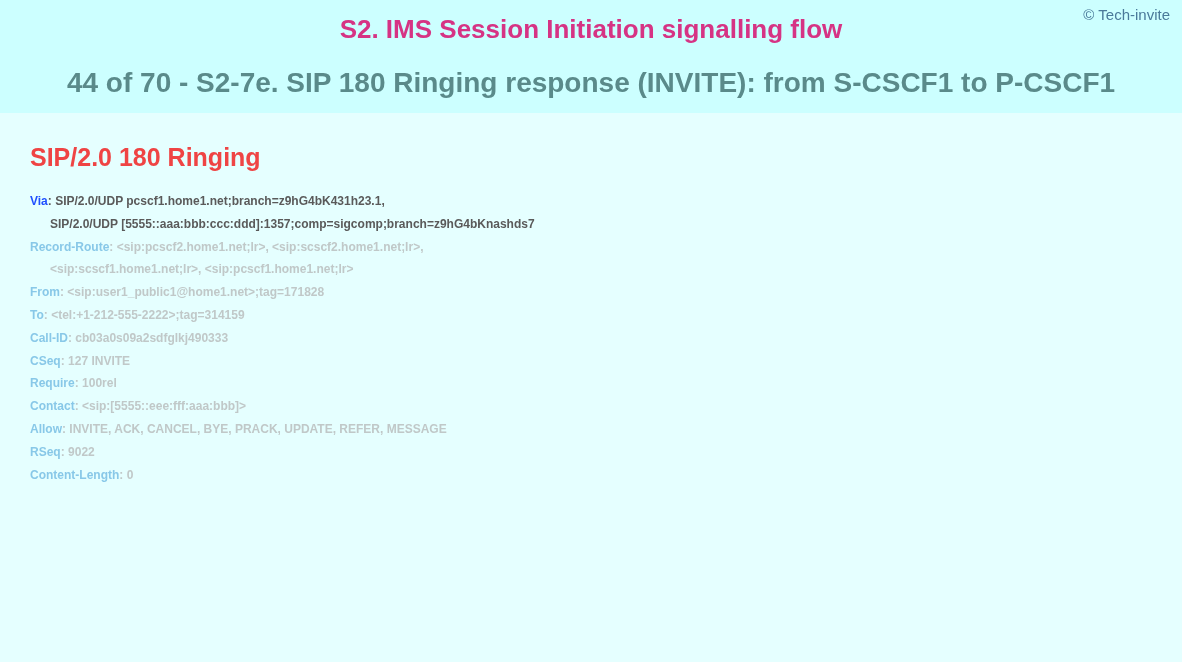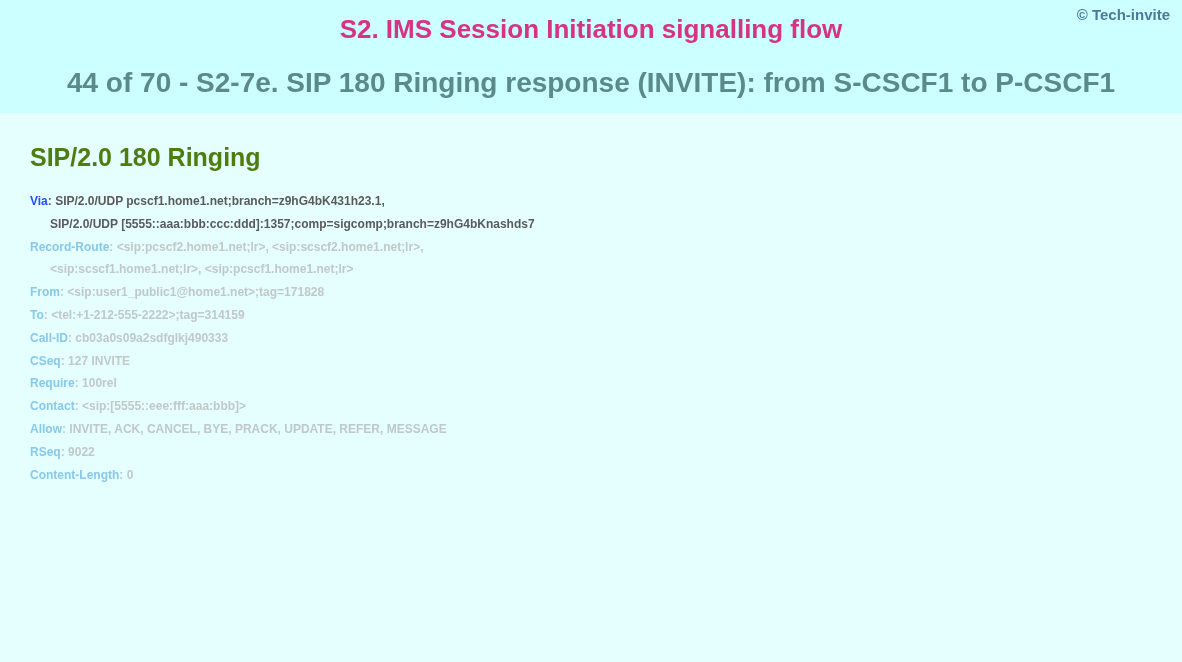--- a/index.html
+++ b/index.html
@@ -15,40 +15,40 @@
     background: #ccffff;
     padding: 10px 20px 14px 20px;
     position: relative;
     text-align: center;
   }
   .copyright {
     position: absolute;
     right: 12px;
     top: 6px;
     color: #4a7a9a;
-    font-weight: bold;
+    font-weight: normal;
     font-size: 15px;
   }
   .title {
     color: #d63384;
     font-weight: bold;
     font-size: 26px;
     margin-top: 4px;
     margin-bottom: 22px;
   }
   .subtitle {
     color: #5a8a8a;
     font-weight: bold;
     font-size: 28px;
   }
   .content {
     padding: 30px 30px 0 30px;
   }
   .status-line {
-    color: #4d7c0f;
+    color: #ef4444;
     font-weight: bold;
     font-size: 25px;
     margin-bottom: 18px;
   }
   .row {
     font-size: 12px;
     font-weight: bold;
     line-height: 1.9;
   }
   .label-active {

